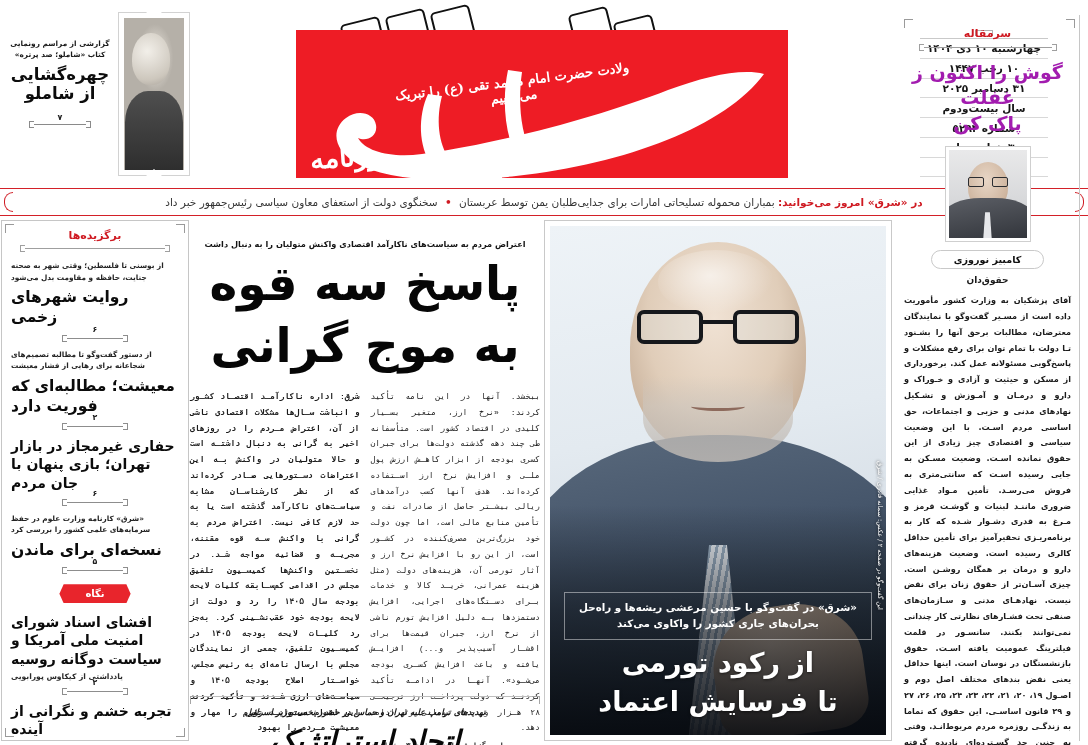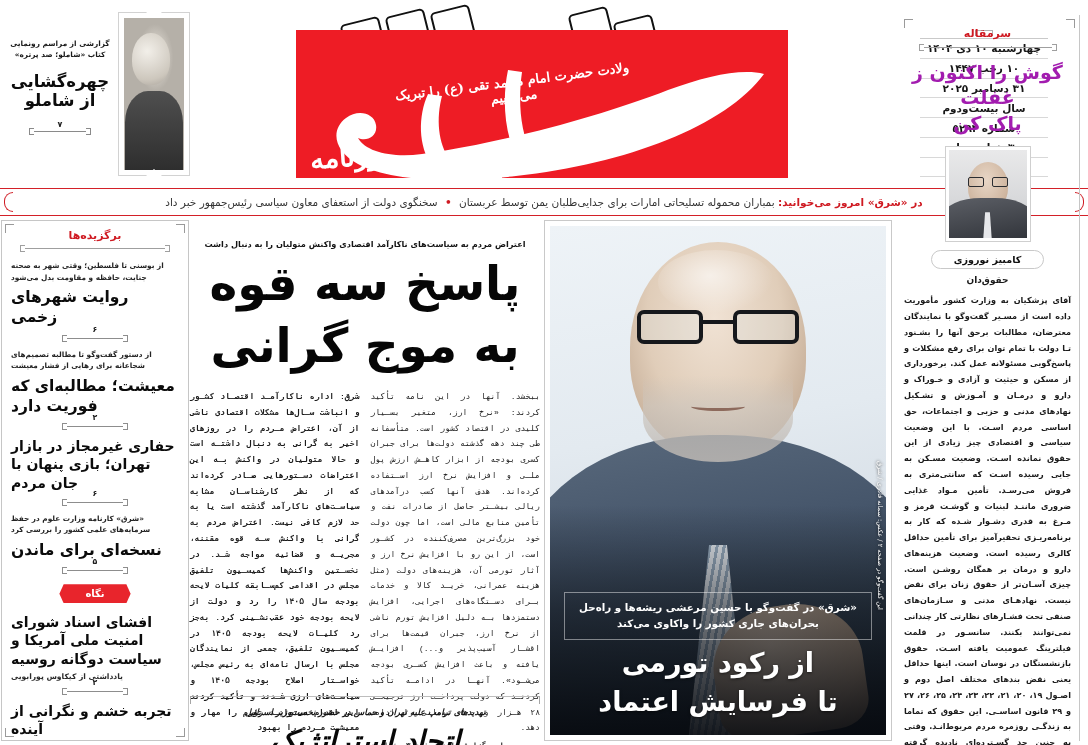--- a/index.html
+++ b/index.html
@@ -17,21 +17,21 @@
 
   .page { position: relative; width: 1088px; height: 745px; background:#fff; }
 
   
   .topzone { position:absolute; left:0; top:0; width:1088px; height:185px; }
 
   
   .promo { position:absolute; right:898px; top:12px; width:186px; height:172px; display:flex; flex-direction:row-reverse; align-items:flex-start;justify-content:space-between; }
   .promo-text { width:112px; padding-top:26px; text-align:center; }
   .promo-kicker { font-size:7.4px; font-weight:bold; line-height:1.55; color:#1a1a1a; letter-spacing:-0.1px; }
-  .promo-head { font-size:16.5px; font-weight:bold; margin-top:11px; color:#0c0c0c; letter-spacing:-0.4px; }
+  .promo-head { font-size:16.5px; font-weight:bold; margin-top:4px; color:#0c0c0c; letter-spacing:-0.4px; }
   .promo-photo { width:72px; height:164px; padding:5px; border:1px solid #d2d2d2; background:#fff; position:relative; }
   .promo-photo .inner {
     width:100%; height:100%;
     background:
       radial-gradient(ellipse 30% 22% at 52% 26%, #e9e6e0 0%, #cfcac2 55%, #b5b0a8 100%),
       linear-gradient(165deg,#8e8e8e 0%,#6f6f6f 45%,#4a4a4a 100%);
     position:relative; overflow:hidden;
   }
   .promo-photo .inner::before{
     content:""; position:absolute; left:14%; top:10%; width:62%; height:34%;

